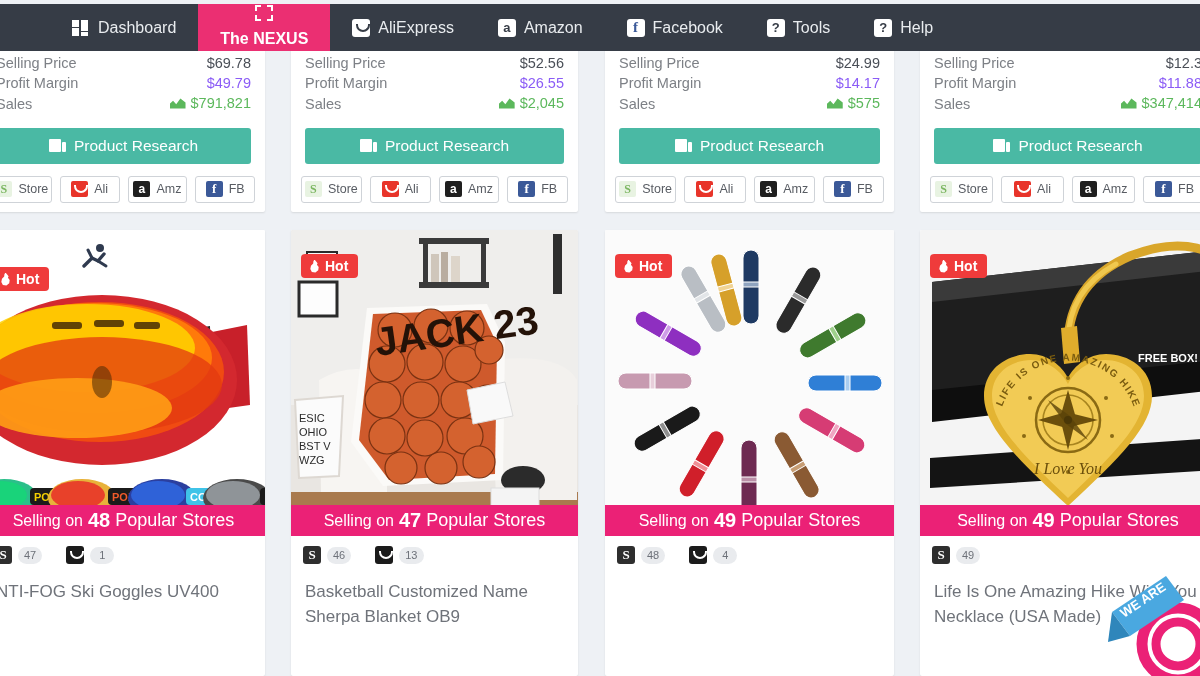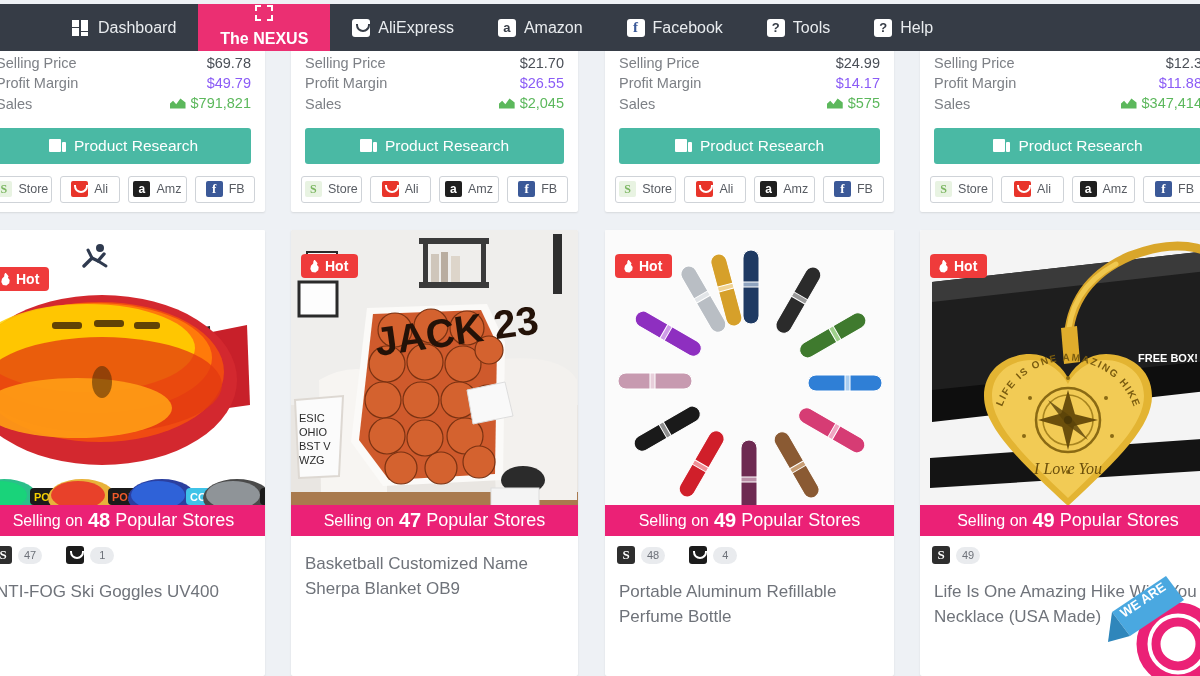--- a/index.html
+++ b/index.html
@@ -324,21 +324,21 @@
         <span class="chip-ico fb"></span>
         <span>FB</span>
       </div>
     </div>
   </div>
 
   <div class="card" style="left:291px; width:287px;">
     <div class="stats">
       <div class="stat-line">
         <span class="lbl">Selling Price</span>
-        <span class="val price">$21.70</span>
+        <span class="val price">$52.56</span>
       </div>
       <div class="stat-line">
         <span class="lbl">Profit Margin</span>
         <span class="val margin">$26.55</span>
       </div>
       <div class="stat-line">
         <span class="lbl">Sales</span>
         <span class="val sales">
           <span class="spark"></span>
           <span>$2,045</span>
@@ -600,20 +600,30 @@
         <span>Hot</span>
       </div>
 
       <div class="banner">
         <span>Selling on</span>
         <span class="big">47</span>
         <span class="sm">Popular Stores</span>
       </div>
     </div>
 
+    <div class="platforms">
+      <div class="pf">
+        <span class="pf-ico shopify"></span>
+        <span class="pf-count">46</span>
+      </div>
+      <div class="pf">
+        <span class="pf-ico ali"></span>
+        <span class="pf-count">13</span>
+      </div>
+    </div>
 
     <div class="ptitle">Basketball Customized Name Sherpa Blanket OB9</div>
   </div>
 
   <div class="card" style="left:605px; width:289px;">
     <div class="media">
       <svg class="art" viewBox="0 0 289 306" preserveAspectRatio="none">
         <rect width="289" height="306" fill="#fbfbfb"></rect>
         <g stroke="#ffffff" stroke-width="1">
           <g transform="rotate(0 145 152)">
@@ -687,21 +697,20 @@
       <div class="pf">
         <span class="pf-ico shopify"></span>
         <span class="pf-count">48</span>
       </div>
       <div class="pf">
         <span class="pf-ico ali"></span>
         <span class="pf-count">4</span>
       </div>
     </div>
 
-    <div class="ptitle">Portable Aluminum Refillable Perfume Bottle</div>
   </div>
 
   <div class="card" style="left:920px; width:296px;">
     <div class="media">
       <svg class="art" viewBox="0 0 296 306" preserveAspectRatio="none">
         <rect width="296" height="306" fill="#f4f4f4"></rect>
 
         <path d="M12 52 L296 20 L296 148 L12 180 Z" fill="#1e1e1e"></path>
         <path d="M12 52 L296 20 L296 40 L12 72 Z" fill="#3a3a3a"></path>
         <path d="M12 160 L296 130 L296 160 L12 192 Z" fill="#0e0e0e"></path>

